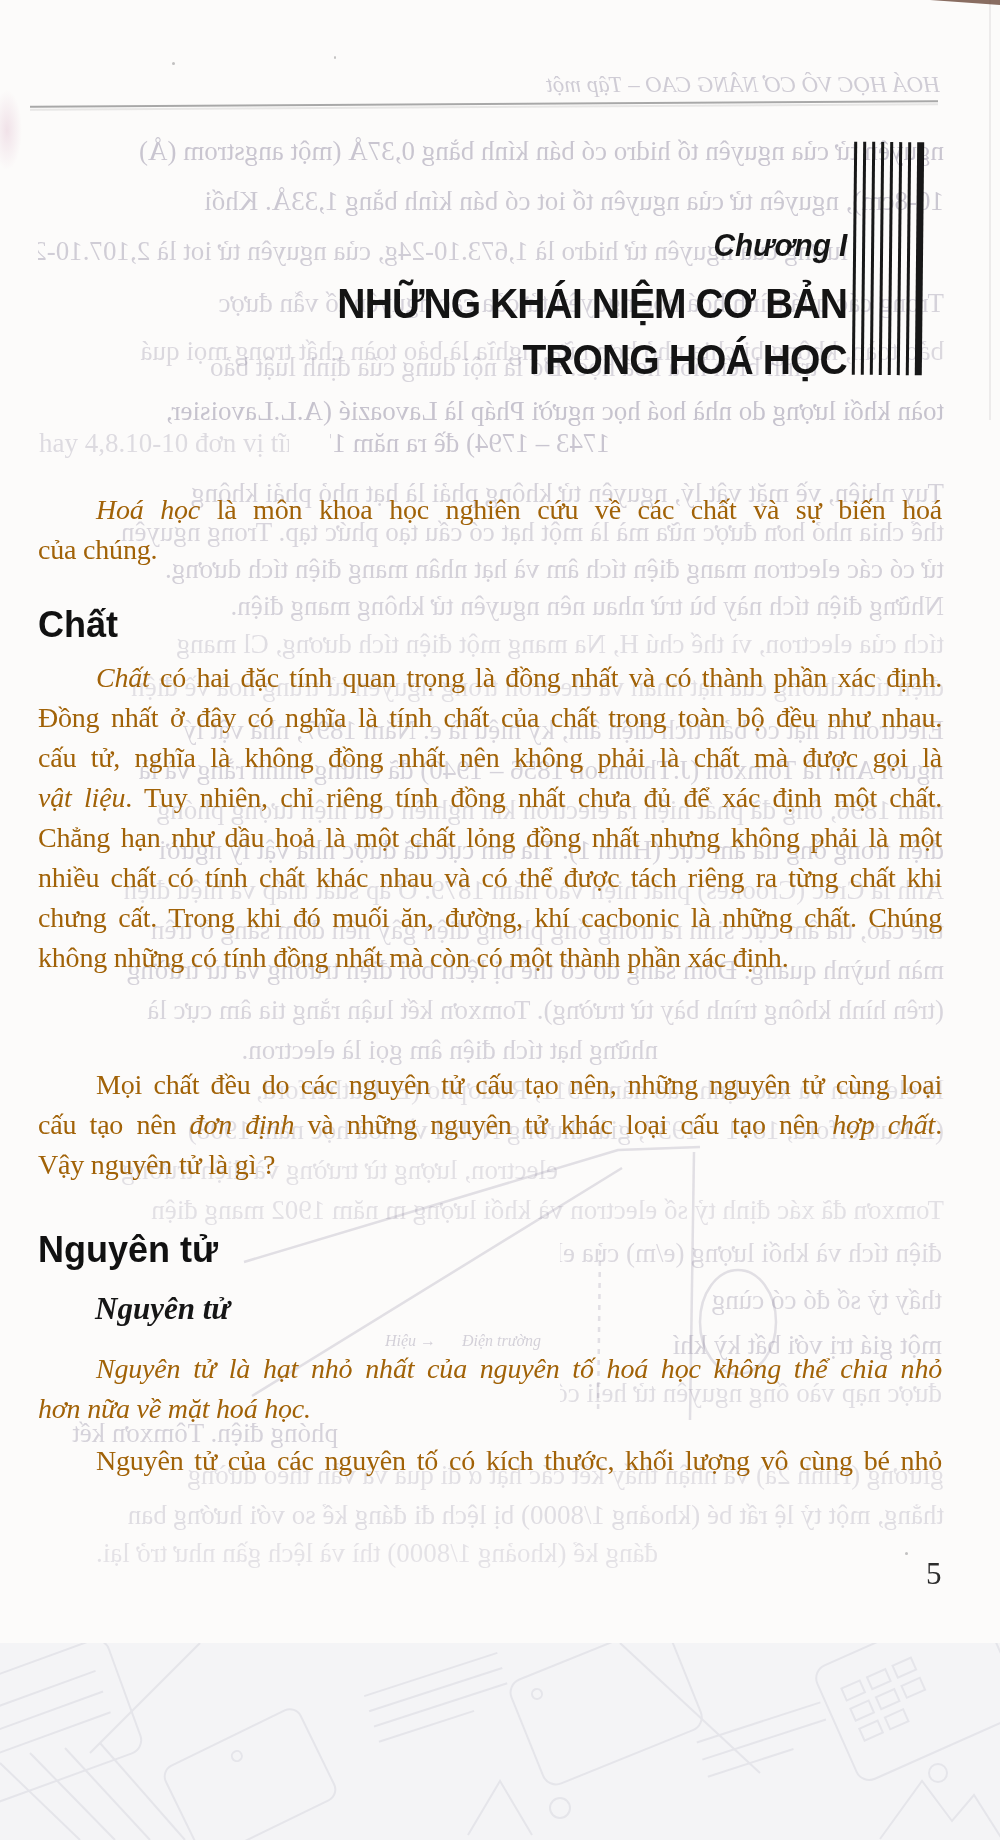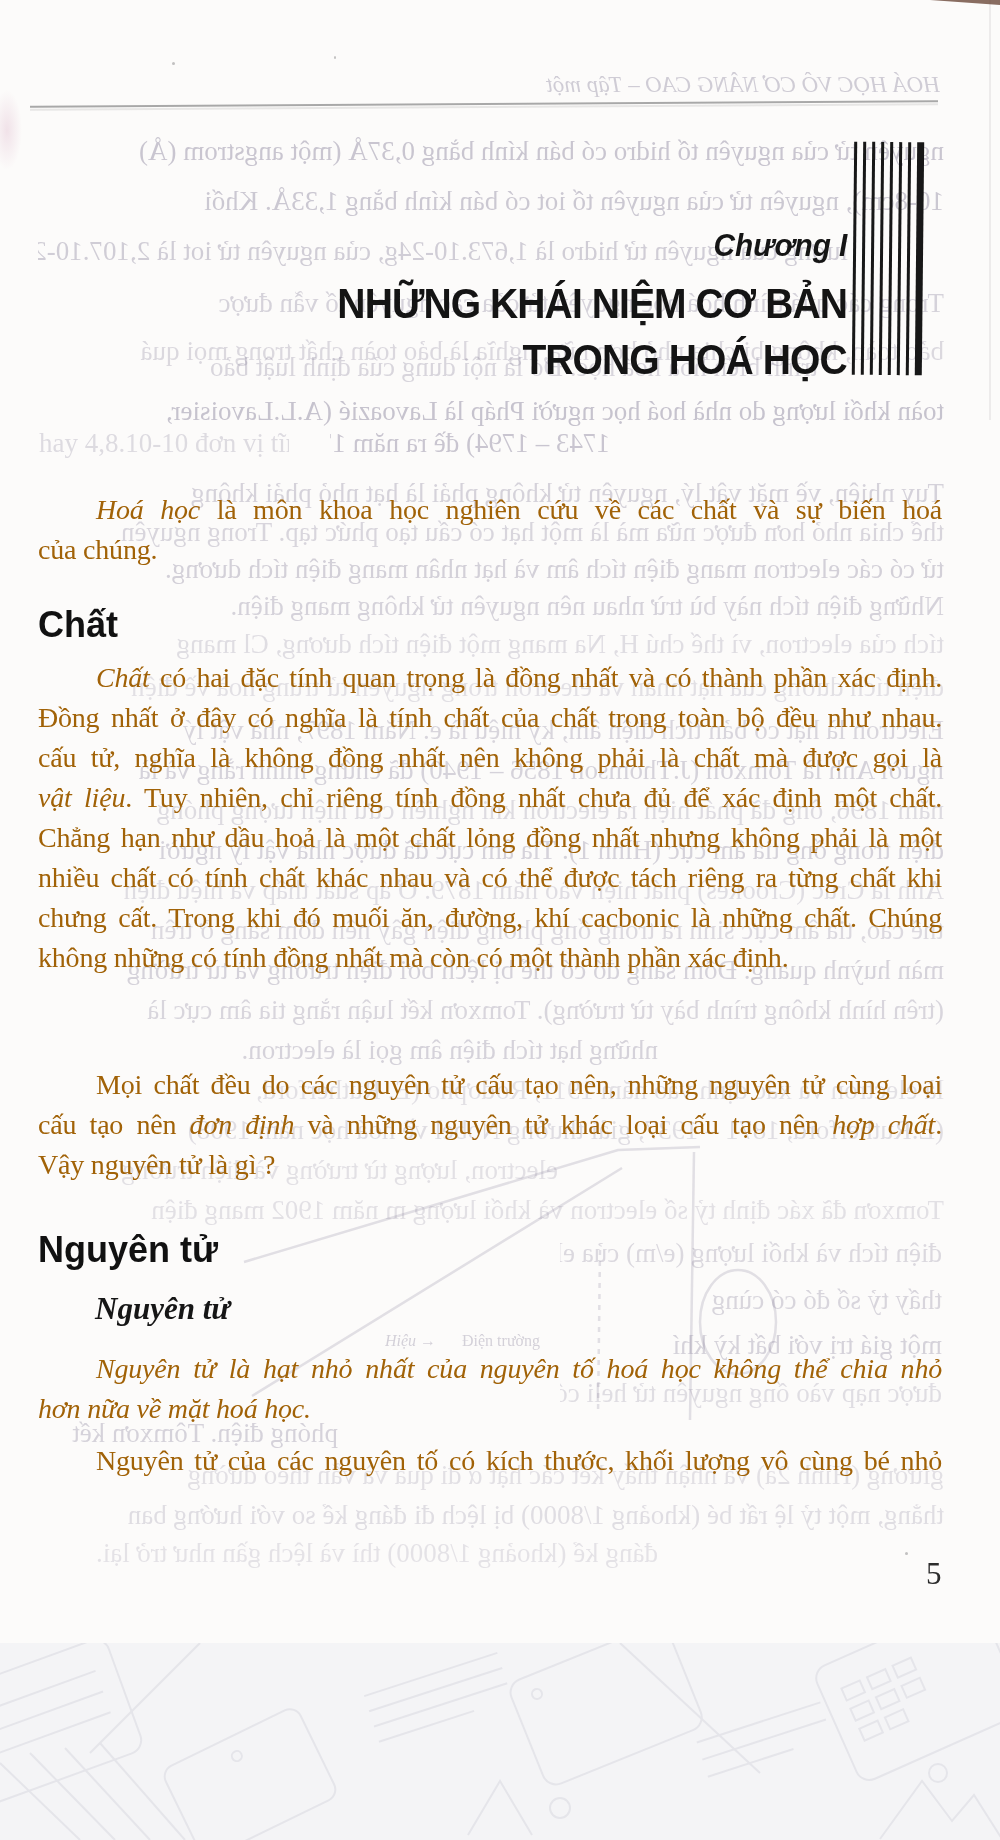--- a/index.html
+++ b/index.html
@@ -97,21 +97,21 @@
       <div class="ghost" style="top: 1195px; left: 38px; width: 906px; opacity: 0.2; font-size: 27px;">Tomxơn đã xác định tỷ số electron và khối lượng m năm 1902 mang điện</div>
       <div class="ghost" style="top: 1238px; left: 560px; width: 382px; opacity: 0.26; font-size: 27px;">điện tích và khối lượng (e/m) của electron và tìm</div>
       <div class="ghost" style="top: 1285px; left: 620px; width: 322px; opacity: 0.28; font-size: 27px;">thấy tỷ số đó có cùng</div>
       <div class="ghost" style="top: 1330px; left: 620px; width: 322px; opacity: 0.3; font-size: 27px;">một giá trị với bất kỳ khí</div>
       <div class="ghost" style="top: 1378px; left: 560px; width: 382px; opacity: 0.22; font-size: 27px;">được nạp vào ống nguyên tử heli có điện tích</div>
       <div class="ghost" style="top: 1418px; left: 38px; width: 300px; opacity: 0.3; font-size: 27px;">phóng điện. Tômxơn kết</div>
       <div class="ghost" style="top: 1460px; left: 38px; width: 906px; opacity: 0.2; font-size: 27px;">giương (Hình 2a) và nhận thấy kết các hạt α đi qua và vẫn theo đường</div>
       <div class="ghost" style="top: 1500px; left: 38px; width: 906px; opacity: 0.22; font-size: 27px;">thẳng, một tỷ lệ rất bé (khoảng 1/8000) bị lệch đi đáng kể so với hướng ban</div>
       <div class="ghost" style="top: 1538px; left: 38px; width: 620px; opacity: 0.18; font-size: 27px;">đáng kể (khoảng 1/8000) thì và lệch gần như trở lại.</div>
       <div class="ghost nomirror" style="top: 1332px; left: 385px; width: 150px; opacity: 0.32; font-size: 16px; font-style: italic;">Hiệu →</div>
-      <div class="ghost nomirror" style="top: 1332px; left: 462px; width: 150px; opacity: 0.32; font-size: 16px;">Điện trường</div>
+      <div class="ghost nomirror" style="top: 1332px; left: 462px; width: 150px; opacity: 0.32; font-size: 16px; font-style: italic;">Điện trường</div>
     </div>
 
   <svg id="ghost-diagram" width="1000" height="1643">
     <g stroke="rgba(130,124,148,.22)" stroke-width="2.5" fill="none">
       <polyline points="244,1262 618,1150 700,1147"></polyline>
       <line x1="252" y1="1396" x2="622" y2="1168"></line>
       <line x1="694" y1="1152" x2="690" y2="1420"></line>
       <ellipse cx="738" cy="1322" rx="38" ry="52"></ellipse>
       <line x1="600" y1="1250" x2="598" y2="1415" stroke-dasharray="5,6"></line>
     </g>

